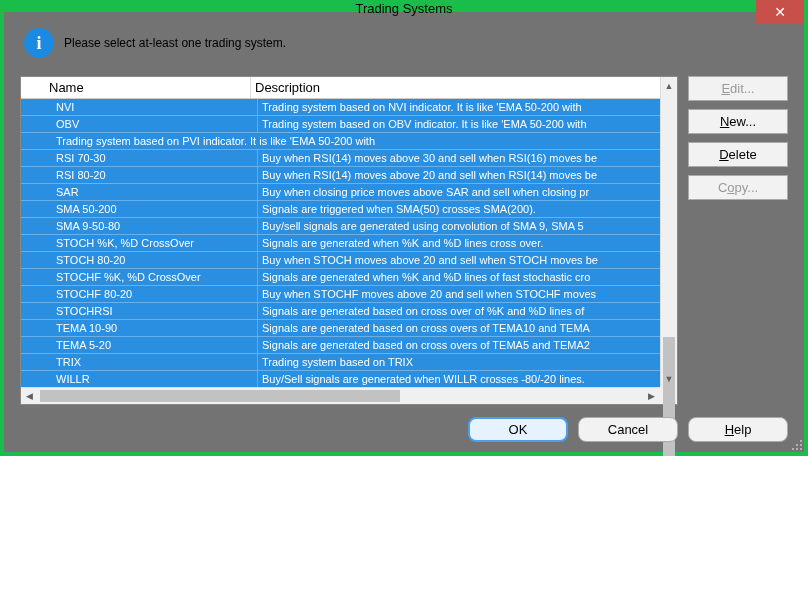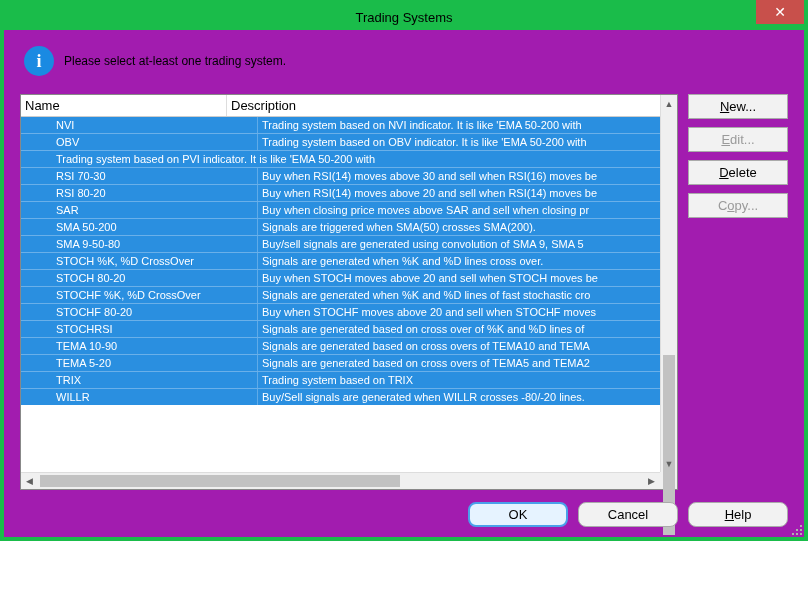--- a/index.html
+++ b/index.html
@@ -5,23 +5,23 @@
     * { box-sizing: border-box; }
     body {
       margin: 0;
       padding: 0;
       font-family: "Segoe UI", Tahoma, sans-serif;
       font-size: 13px;
       background: #fff;
     }
     .window {
       width: 808px;
-      height: 541px;
+      height: 456px;
       border: 4px solid #1abc4a;
-      background: #a21caf;
+      background: #737373;
       position: relative;
       display: flex;
       flex-direction: column;
     }
     .titlebar {
       background: #1abc4a;
       height: 26px;
       display: flex;
       align-items: center;
       position: relative;
@@ -119,20 +119,21 @@
     .col-name {
       width: 206px;
       padding: 2px 4px;
       border-right: 1px solid rgba(255,255,255,0.25);
       white-space: nowrap;
       overflow: hidden;
     }
     .header-row .col-name {
       border-right: 1px solid #ddd;
       padding: 3px 4px;
+      margin-left: 24px;
     }
     .col-desc {
       flex: 1;
       padding: 2px 4px;
       white-space: nowrap;
       overflow: hidden;
     }
     .header-row .col-desc {
       padding: 3px 4px;
     }
@@ -351,25 +352,25 @@
           <div class="hscroll" style="flex:1;">
             <div class="arrow arrow-left">◀</div>
             <div class="thumb"></div>
             <div class="arrow arrow-right">▶</div>
           </div>
           <div style="width:17px;height:17px;background:#f0f0f0;"></div>
         </div>
       </div>
 
       <div class="side-buttons">
+        <div class="btn disabled">
+            <span><span class="mn">E</span>dit...</span>
+          </div>
         <div class="btn">
             <span><span class="mn">N</span>ew...</span>
-          </div>
-        <div class="btn disabled">
-            <span><span class="mn">E</span>dit...</span>
           </div>
         <div class="btn">
             <span><span class="mn">D</span>elete</span>
           </div>
         <div class="btn disabled">
             <span>C<span class="mn">o</span>py...</span>
           </div>
       </div>
     </div>
 

